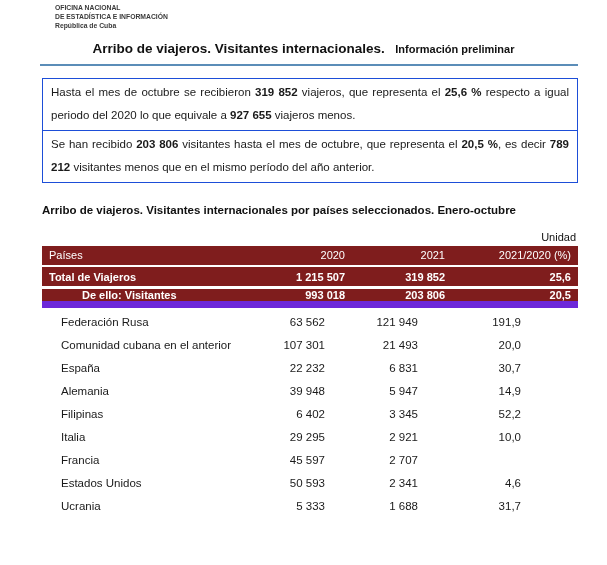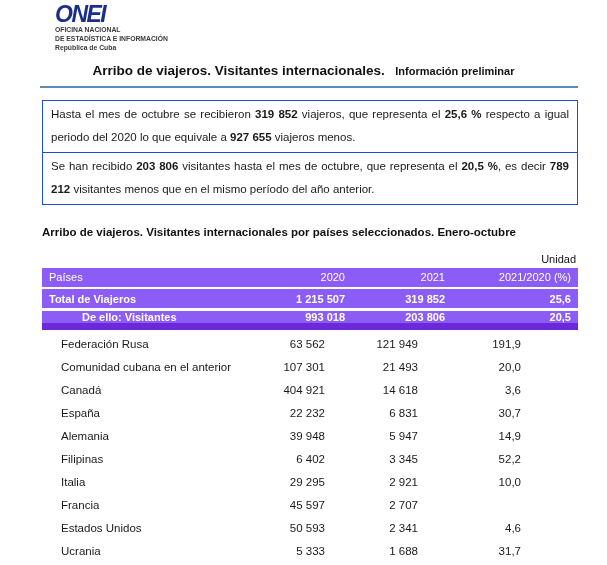--- a/index.html
+++ b/index.html
@@ -54,21 +54,21 @@
   .tbl { margin-top: 3px; width: 536px; font-size: 11px; }
   .trow {
     display: grid;
     grid-template-columns: 193px 110px 100px 133px;
     align-items: center;
   }
   .trow .c0 { text-align: left; padding-left: 7px; }
   .trow .c1, .trow .c2, .trow .c3 { text-align: right; }
 
   .trow.head, .trow.blue {
-    background: #8b5cf6;
+    background: #7f1d1d;
     color: #ffffff;
     height: 19px;
     margin-bottom: 2.5px;
   }
   .trow.head .c3, .trow.blue .c3 { padding-right: 7px; }
   .trow.blue { font-weight: bold; }
   .trow.blue.dark-edge { border-bottom: 7px solid #6d28d9; }
   .trow.blue .c0.indent { padding-left: 40px; }
 
   .trow.data { height: 23px; color: #1a1a1a; font-size: 11.5px; background: #fff; }
@@ -76,21 +76,20 @@
   .trow.data .c1 { padding-right: 20px; }
   .trow.data .c2 { padding-right: 27px; }
   .trow.data .c3 { padding-right: 57px; }
 </style>
 </head>
 <body>
 
 <div class="page">
 
   <div class="logo-block">
-    <div class="brand">ONEI</div>
     <div class="org">OFICINA NACIONAL</div>
     <div class="org">DE ESTADÍSTICA E INFORMACIÓN</div>
     <div class="org">República de Cuba</div>
   </div>
 
   <div class="title-row">
     <span class="doc-title">Arribo de viajeros. Visitantes internacionales.</span>
     <span class="doc-subtitle">Información preliminar</span>
   </div>
   <div class="rule"></div>
@@ -133,26 +132,20 @@
     <div class="c2">121 949</div>
     <div class="c3">191,9</div>
   </div>
           <div class="trow data">
     <div class="c0">Comunidad cubana en el anterior</div>
     <div class="c1">107 301</div>
     <div class="c2">21 493</div>
     <div class="c3">20,0</div>
   </div>
           <div class="trow data">
-    <div class="c0">Canadá</div>
-    <div class="c1">404 921</div>
-    <div class="c2">14 618</div>
-    <div class="c3">3,6</div>
-  </div>
-          <div class="trow data">
     <div class="c0">España</div>
     <div class="c1">22 232</div>
     <div class="c2">6 831</div>
     <div class="c3">30,7</div>
   </div>
           <div class="trow data">
     <div class="c0">Alemania</div>
     <div class="c1">39 948</div>
     <div class="c2">5 947</div>
     <div class="c3">14,9</div>

